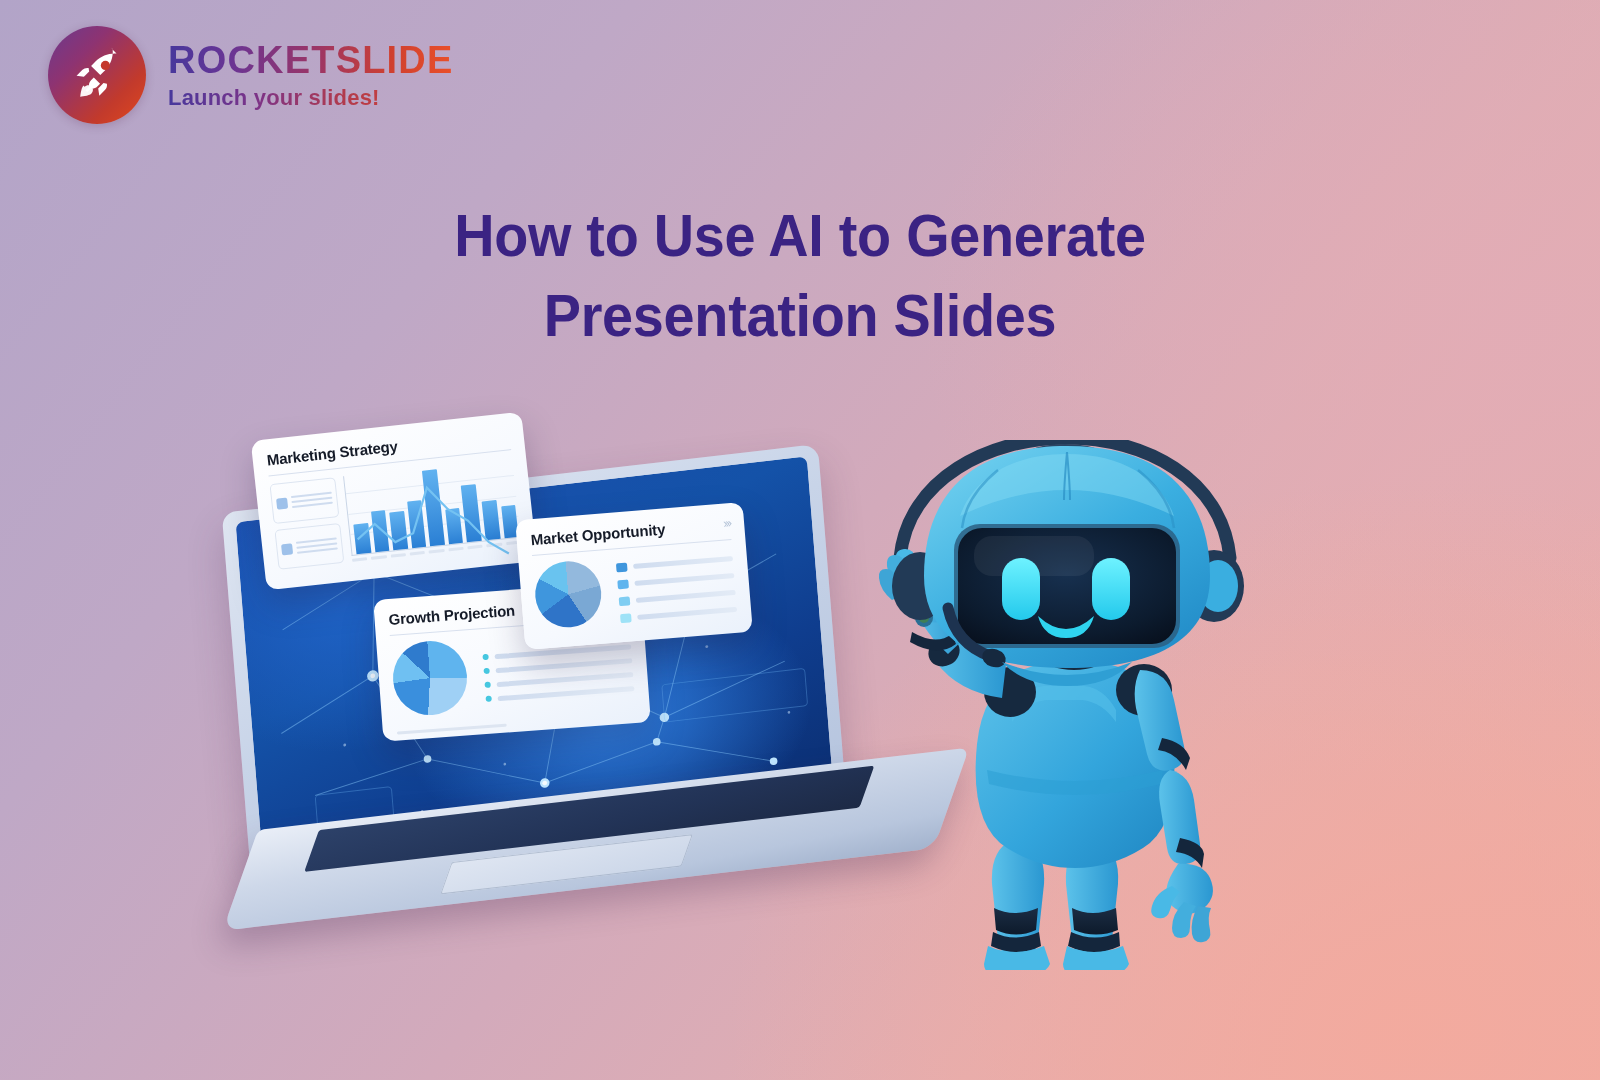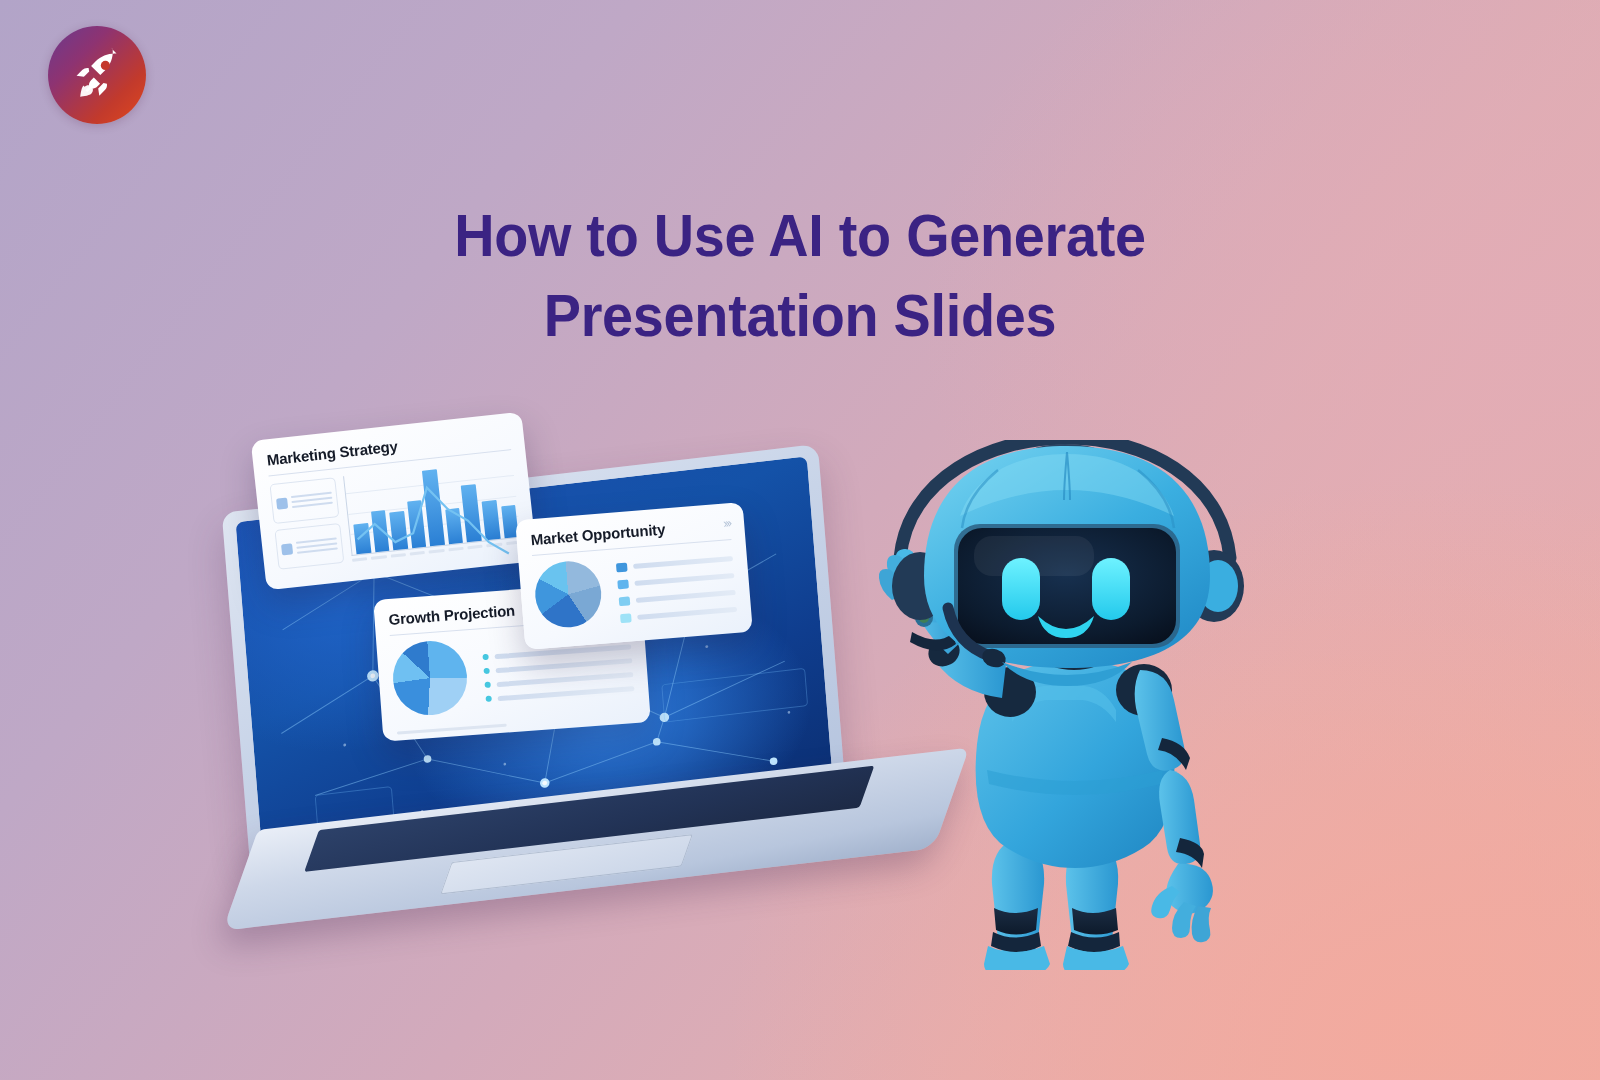--- a/index.html
+++ b/index.html
@@ -127,20 +127,24 @@
       <g fill="#ffffff">
         <path d="M50.5 9.5c-7.6-.6-15.2 2.2-20.8 7.8l-4.6 4.6 9.2 9.2 4.6-4.6c5.6-5.6 8.4-13.2 7.8-20.8 0-1.1-.9-2-2-2 .8 0 1.7.7 1.8 1.8z"></path>
         <path d="M52.2 7.8c.7.1 1.2.7 1.3 1.4.8 8.2-2.2 16.4-8.2 22.4l-5.5 5.5-11.9-11.9 5.5-5.5c6-6 14.2-9 22.4-8.2-.9-.1-2.8-.3-3.6 3.7z" opacity="0"></path>
         <path d="M27.8 33.4l-2.8 2.8c-1.7 1.7-2.4 4.1-2 6.4l-3.6 3.6 1.9 1.9 3.6-3.6c2.3.4 4.7-.3 6.4-2l2.8-2.8-6.3-6.3z"></path>
         <path d="M22.6 24.1c-2.3-.4-4.7.3-6.4 2l-5.6 5.6 7.3 1.1 5.3-5.3-.6-3.4z"></path>
         <path d="M37.5 39.1l-5.3 5.3 1.1 7.3 5.6-5.6c1.7-1.7 2.4-4.1 2-6.4l-3.4-.6z"></path>
         <path d="M17.5 41.5c-2.6 2.6-3.2 11.2-3.2 11.2s8.6-.6 11.2-3.2c1.9-1.9 2-5 .1-6.9-1.9-2-5.1-1.9-7 .1-.1 0-.1 0-.1 0z" opacity="0.95"></path>
       </g>
       <circle cx="39.4" cy="21.4" r="4.6" fill="#c4372a"></circle>
     </svg>
+  </div>
+  <div class="logo-text">
+    <div class="logo-title">ROCKETSLIDE</div>
+    <div class="logo-tagline">Launch your slides!</div>
   </div>
 </div>
 
 <h1 class="headline">
   <span>How to Use AI to Generate</span><br>
   <span>Presentation Slides</span>
 </h1>
 
 <div class="laptop-scene">
 

